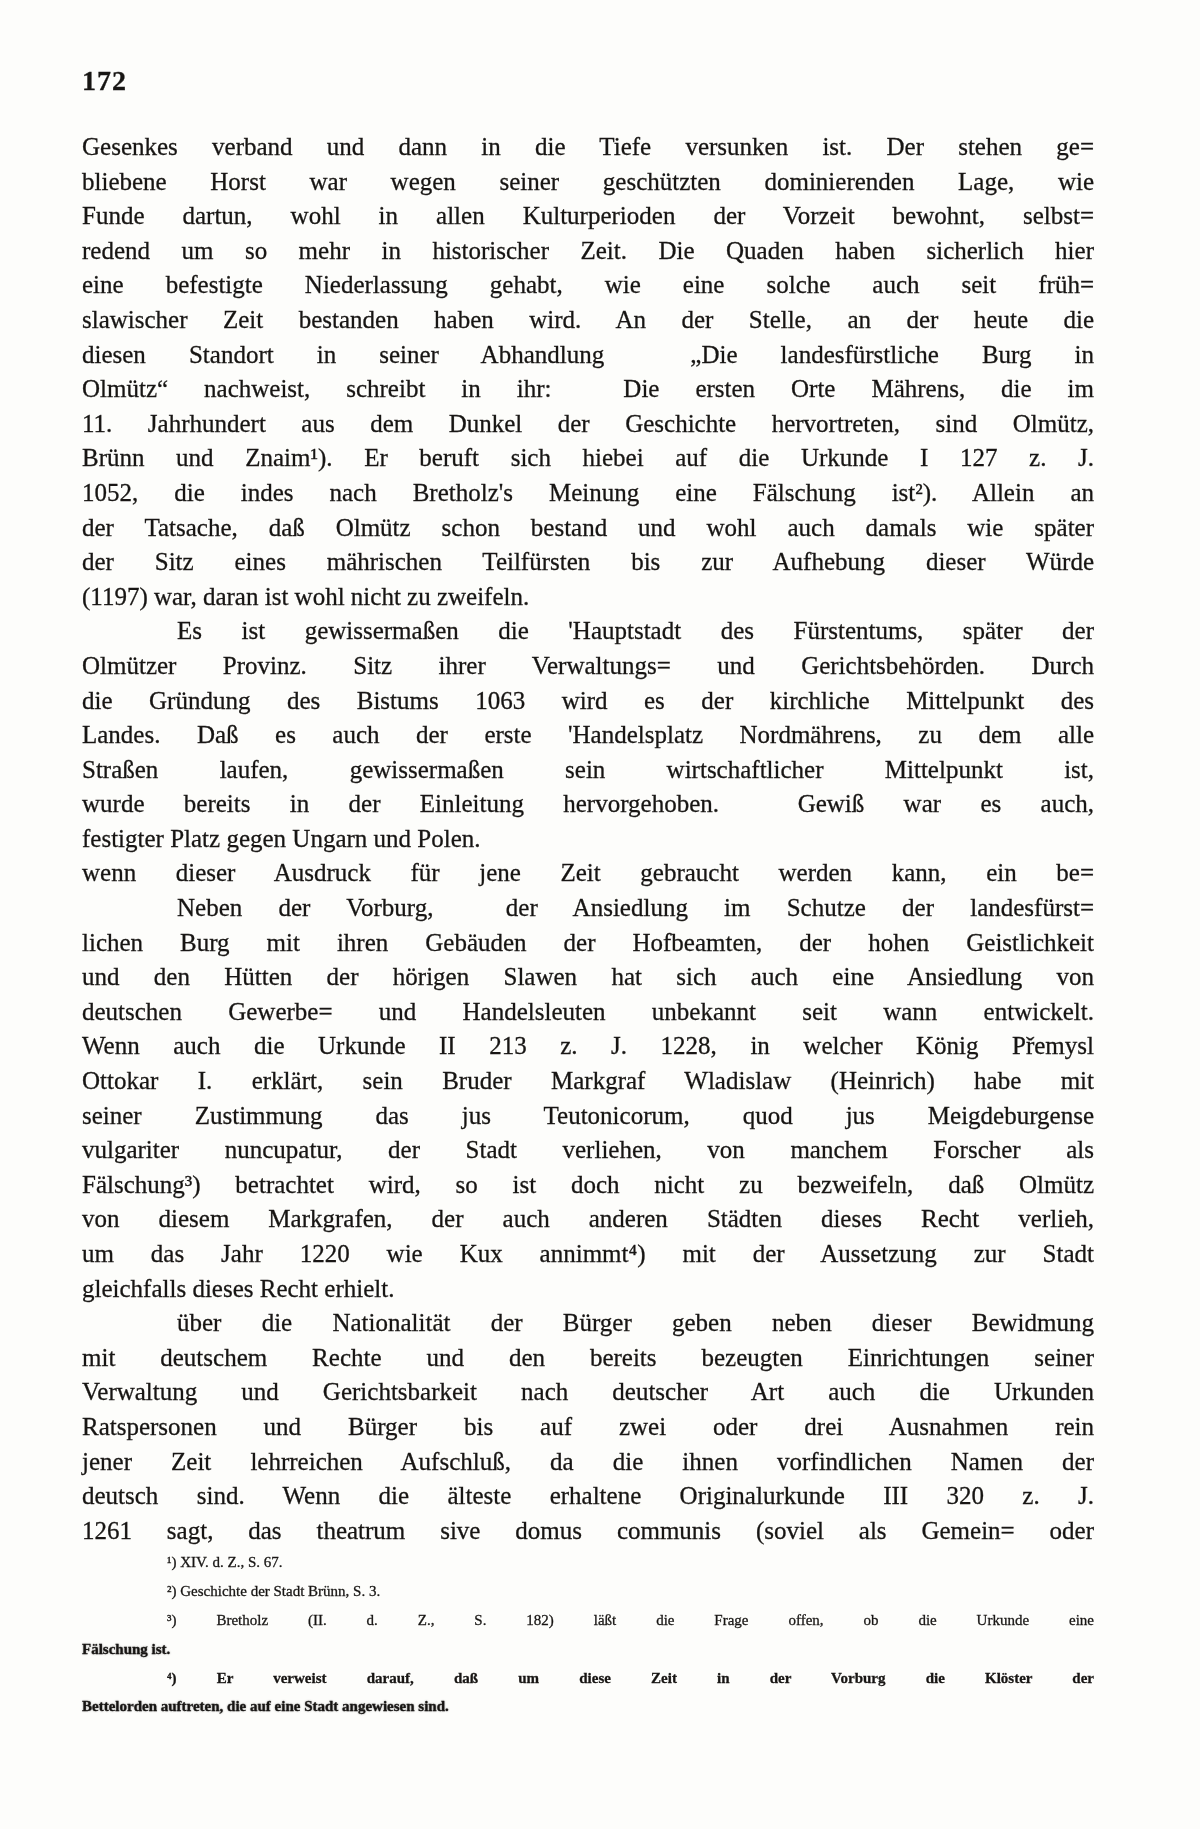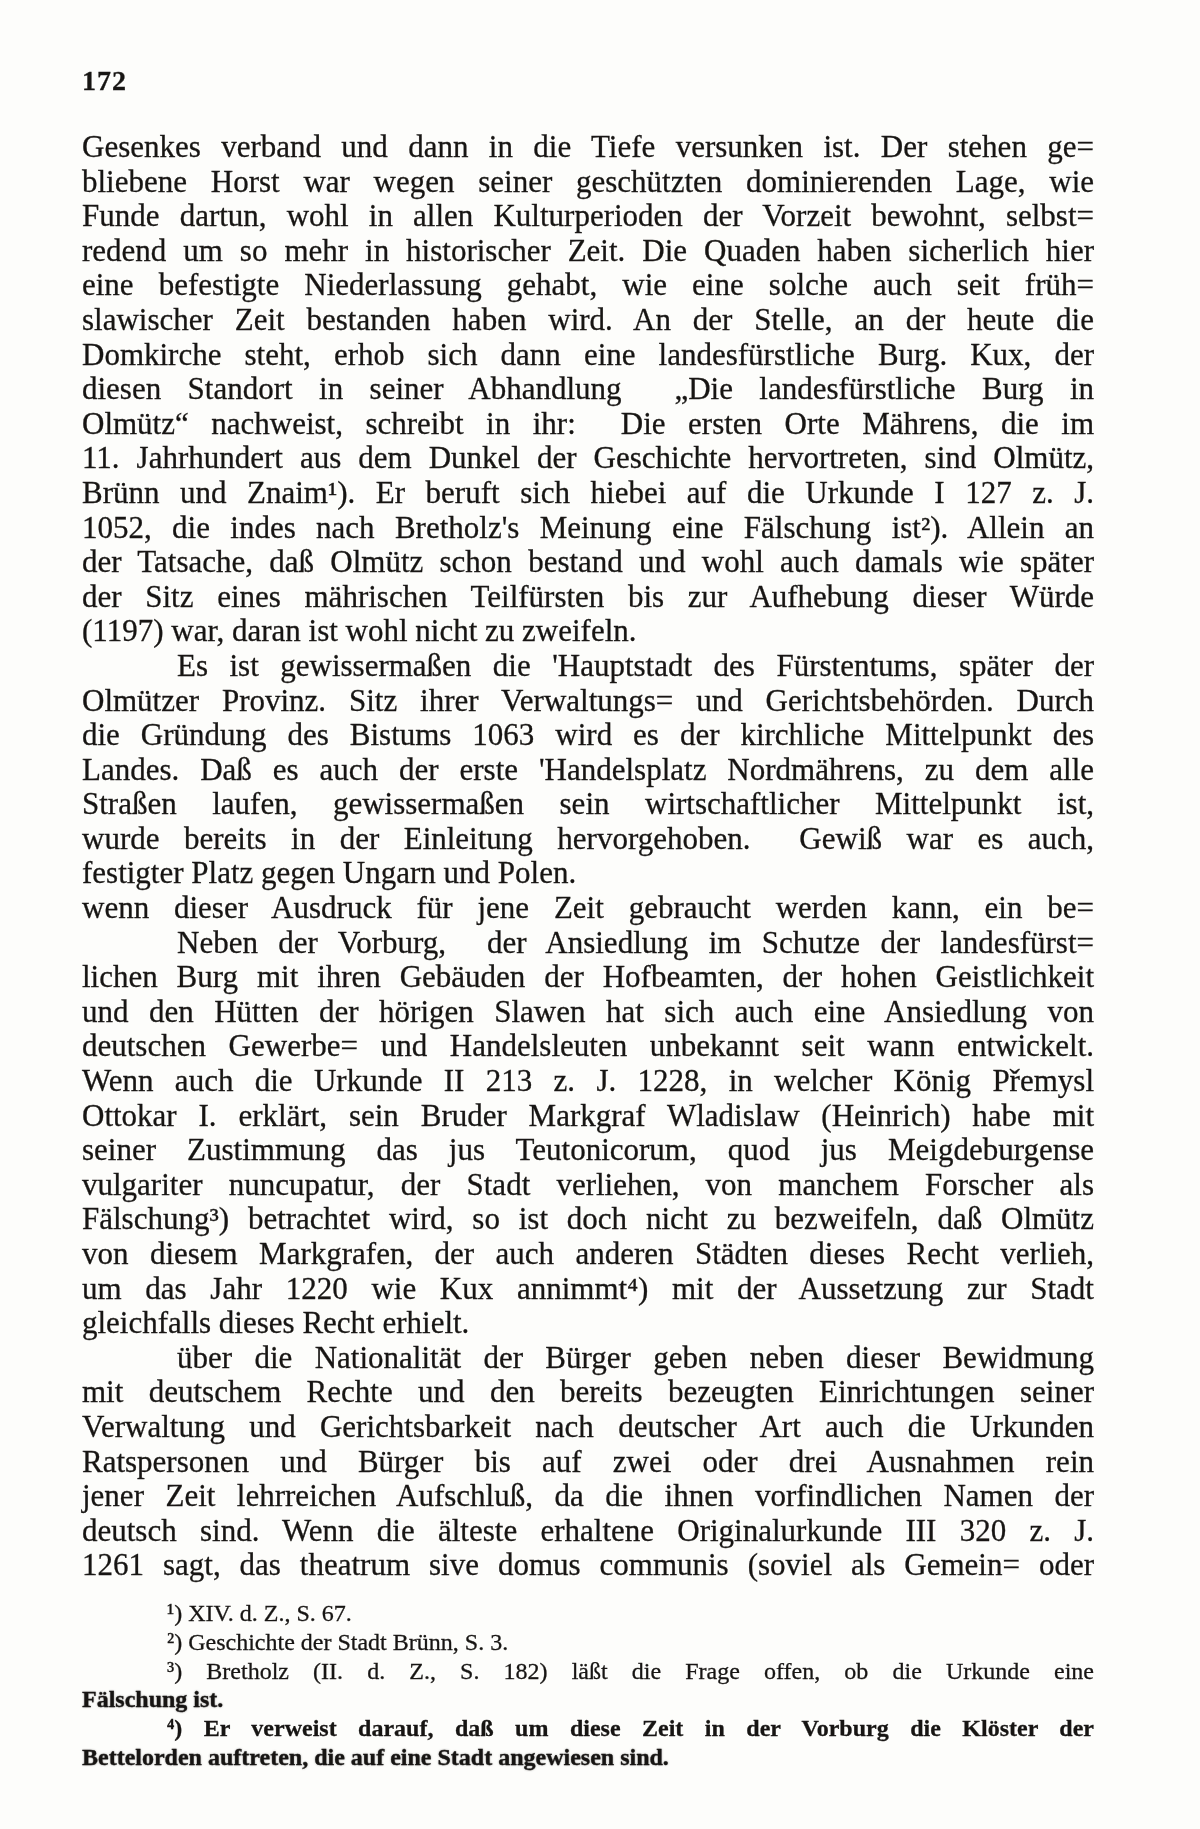--- a/index.html
+++ b/index.html
@@ -20,37 +20,36 @@
     -webkit-text-stroke: 0.3px #1c1a18;
   }
   .page-number {
     font-size: 28px;
     font-weight: 700;
     line-height: 30px;
     margin-bottom: 34px;
     letter-spacing: 1px;
   }
   .body-text {
-    font-size: 31px;
+    font-size: 25px;
   }
   .line {
     line-height: 34.6px;
     min-height: 34.6px;
     white-space: normal;
   }
   .just {
     text-align: justify;
     text-align-last: justify;
   }
   .indent {
     padding-left: 95px;
   }
   .footnotes {
-    margin-top: 16px;
-    font-size: 24px;
+    font-size: 15px;
   }
   .fn-line {
     line-height: 28.8px;
     min-height: 28.8px;
   }
   .fn-indent {
     padding-left: 85px;
   }
   .fn-bold {
     font-weight: 700;
@@ -68,21 +67,20 @@
   <div class="page-number">172</div>
 
   <main class="body-text">
       <div class="paragraph">
         <div class="line just">Gesenkes verband und dann in die Tiefe versunken ist. Der stehen ge=</div>
         <div class="line just">bliebene Horst war wegen seiner geschützten dominierenden Lage, wie</div>
         <div class="line just">Funde dartun, wohl in allen Kulturperioden der Vorzeit bewohnt, selbst=</div>
         <div class="line just">redend um so mehr in historischer Zeit. Die Quaden haben sicherlich hier</div>
         <div class="line just">eine befestigte Niederlassung gehabt, wie eine solche auch seit früh=</div>
         <div class="line just">slawischer Zeit bestanden haben wird. An der Stelle, an der heute die</div>
-        <div class="line just">Domkirche steht, erhob sich dann eine landesfürstliche Burg. Kux, der</div>
         <div class="line just">diesen Standort in seiner Abhandlung &nbsp;„Die landesfürstliche Burg in</div>
         <div class="line just">Olmütz“ nachweist, schreibt in ihr: &nbsp;Die ersten Orte Mährens, die im</div>
         <div class="line just">11. Jahrhundert aus dem Dunkel der Geschichte hervortreten, sind Olmütz,</div>
         <div class="line just">Brünn und Znaim¹). Er beruft sich hiebei auf die Urkunde I 127 z. J.</div>
         <div class="line just">1052, die indes nach Bretholz's Meinung eine Fälschung ist²). Allein an</div>
         <div class="line just">der Tatsache, daß Olmütz schon bestand und wohl auch damals wie später</div>
         <div class="line just">der Sitz eines mährischen Teilfürsten bis zur Aufhebung dieser Würde</div>
         <div class="line">(1197) war, daran ist wohl nicht zu zweifeln.</div>
       </div>
       <div class="paragraph">

